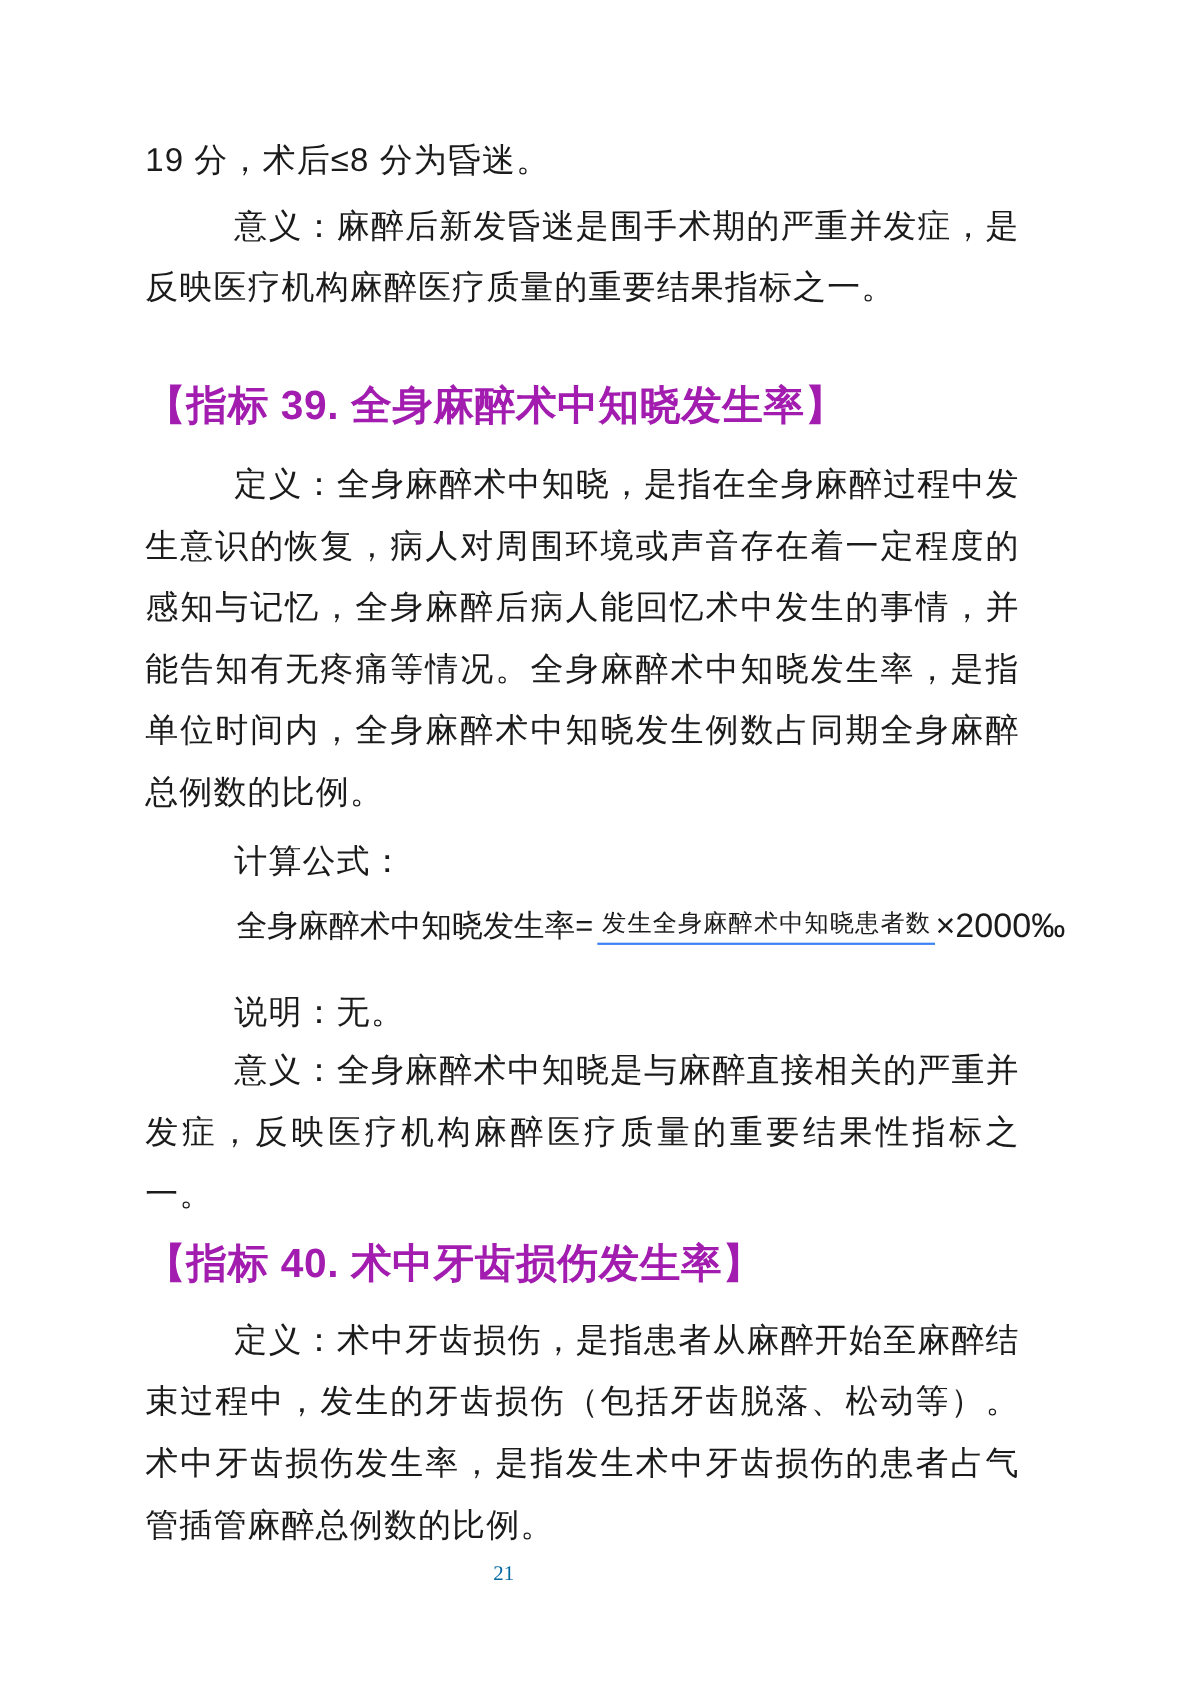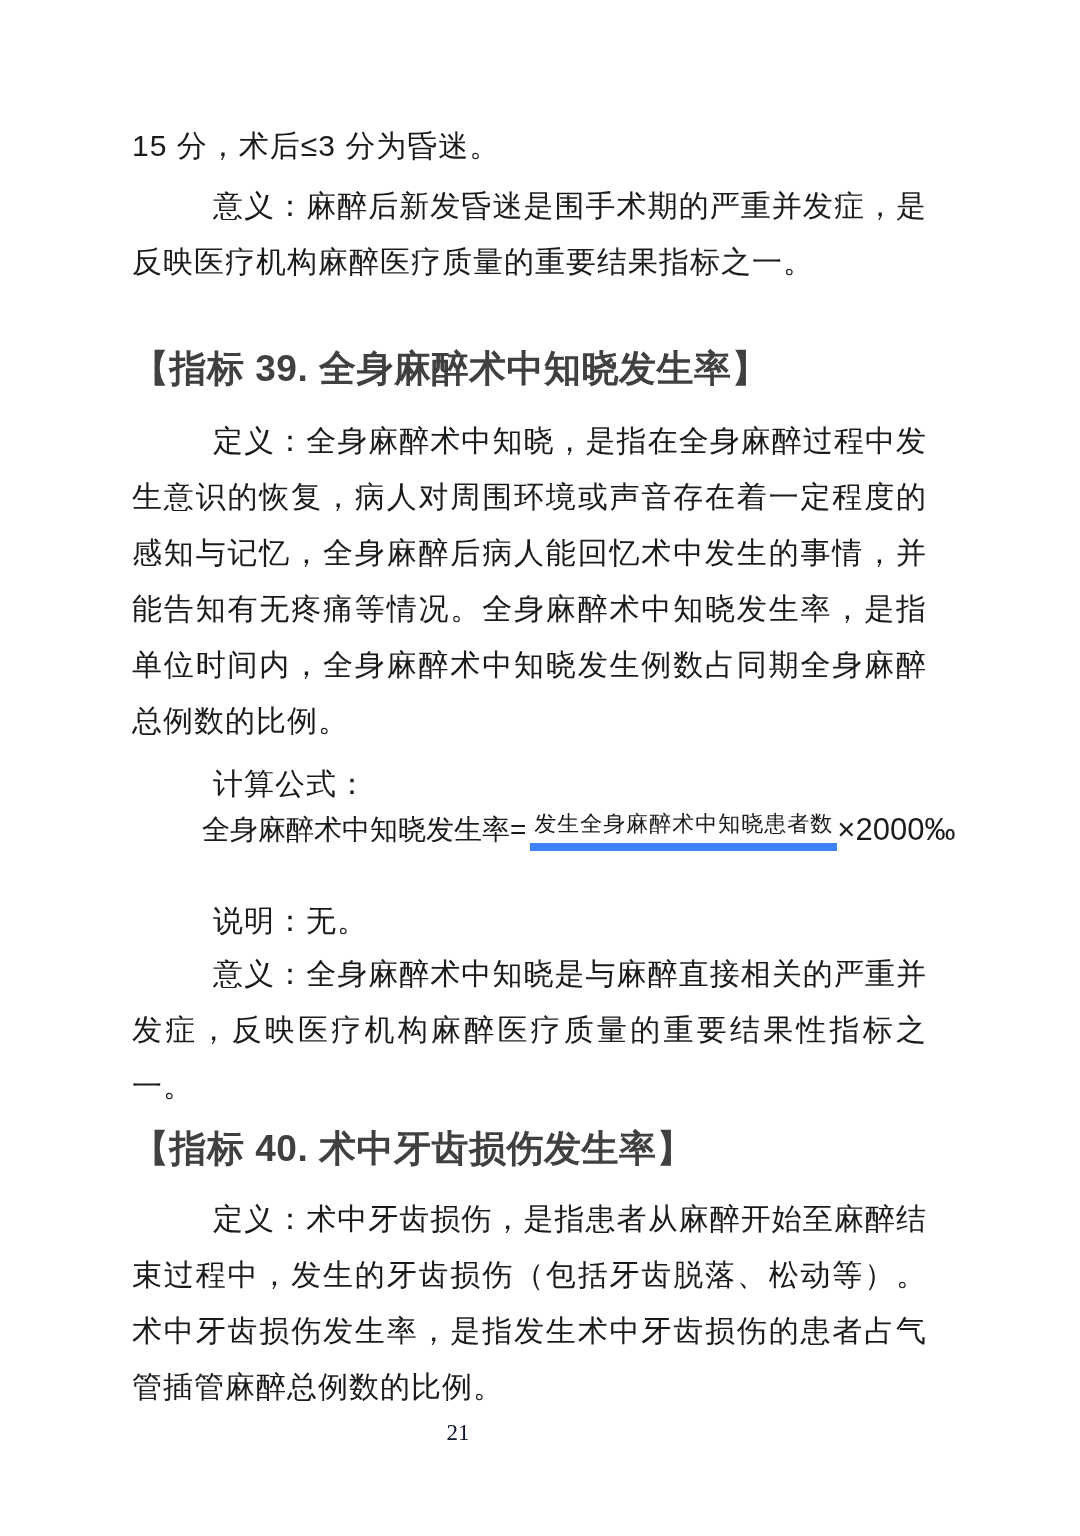--- a/index.html
+++ b/index.html
@@ -32,78 +32,78 @@
   .label { font-weight: 400; }
   .heading {
     position: absolute;
     left: 132px;
     width: 820px;
     margin: 0;
     font-size: 37px;
     font-weight: 600;
     line-height: 56px;
     letter-spacing: 0.5px;
-    color: #404040;
+    color: #a21caf;
     white-space: nowrap;
   }
   .formula-row {
     position: absolute;
     left: 202px;
     top: 810px;
     display: flex;
     align-items: center;
-    margin: 0;
+    margin: 13px;
     color: #1b1b1b;
   }
   .formula-lhs {
     font-size: 28px;
     letter-spacing: 0;
     white-space: nowrap;
   }
   .fraction {
     display: inline-flex;
     flex-direction: column;
     align-items: center;
     text-align: center;
     font-size: 22px;
     letter-spacing: 1px;
     line-height: 1.25;
     margin-left: 4px;
   }
   .fraction .numerator {
     padding: 0 4px 5px 4px;
-    border-bottom: 8px solid #3b82f6;
+    border-bottom: 2px solid #3b82f6;
     white-space: nowrap;
   }
   .fraction .denominator {
     padding: 5px 4px 0 4px;
     white-space: nowrap;
   }
   .multiplier {
     font-size: 31px;
     letter-spacing: 0;
     white-space: nowrap;
   }
   .page-number {
     position: absolute;
     top: 1420px;
     left: 0;
     width: 916px;
     text-align: center;
     font-family: "Liberation Serif", "DejaVu Serif", serif;
-    font-size: 23px;
-    color: #0f172a;
+    font-size: 19px;
+    color: #0369a1;
   }
 </style>
 </head>
 <body>
 
 <div class="page">
 
-  <p class="para" style="top:118px">15 分，术后≤3 分为昏迷。</p>
+  <p class="para" style="top:118px">19 分，术后≤8 分为昏迷。</p>
 
   <p class="para indent" style="top:178px"><span class="label">意义：</span><span>麻醉后新发昏迷是围手术期的严重并发症，是反映医疗机构麻醉医疗质量的重要结果指标之一。</span></p>
 
   <h2 class="heading" style="top:341px">【指标 39. 全身麻醉术中知晓发生率】</h2>
 
   <p class="para indent" style="top:413px"><span class="label">定义：</span><span>全身麻醉术中知晓，是指在全身麻醉过程中发生意识的恢复，病人对周围环境或声音存在着一定程度的感知与记忆，全身麻醉后病人能回忆术中发生的事情，并能告知有无疼痛等情况。全身麻醉术中知晓发生率，是指单位时间内，全身麻醉术中知晓发生例数占同期全身麻醉总例数的比例。</span></p>
 
   <p class="para indent" style="top:756px"><span class="label">计算公式：</span></p>
 
   <div class="formula-row">

